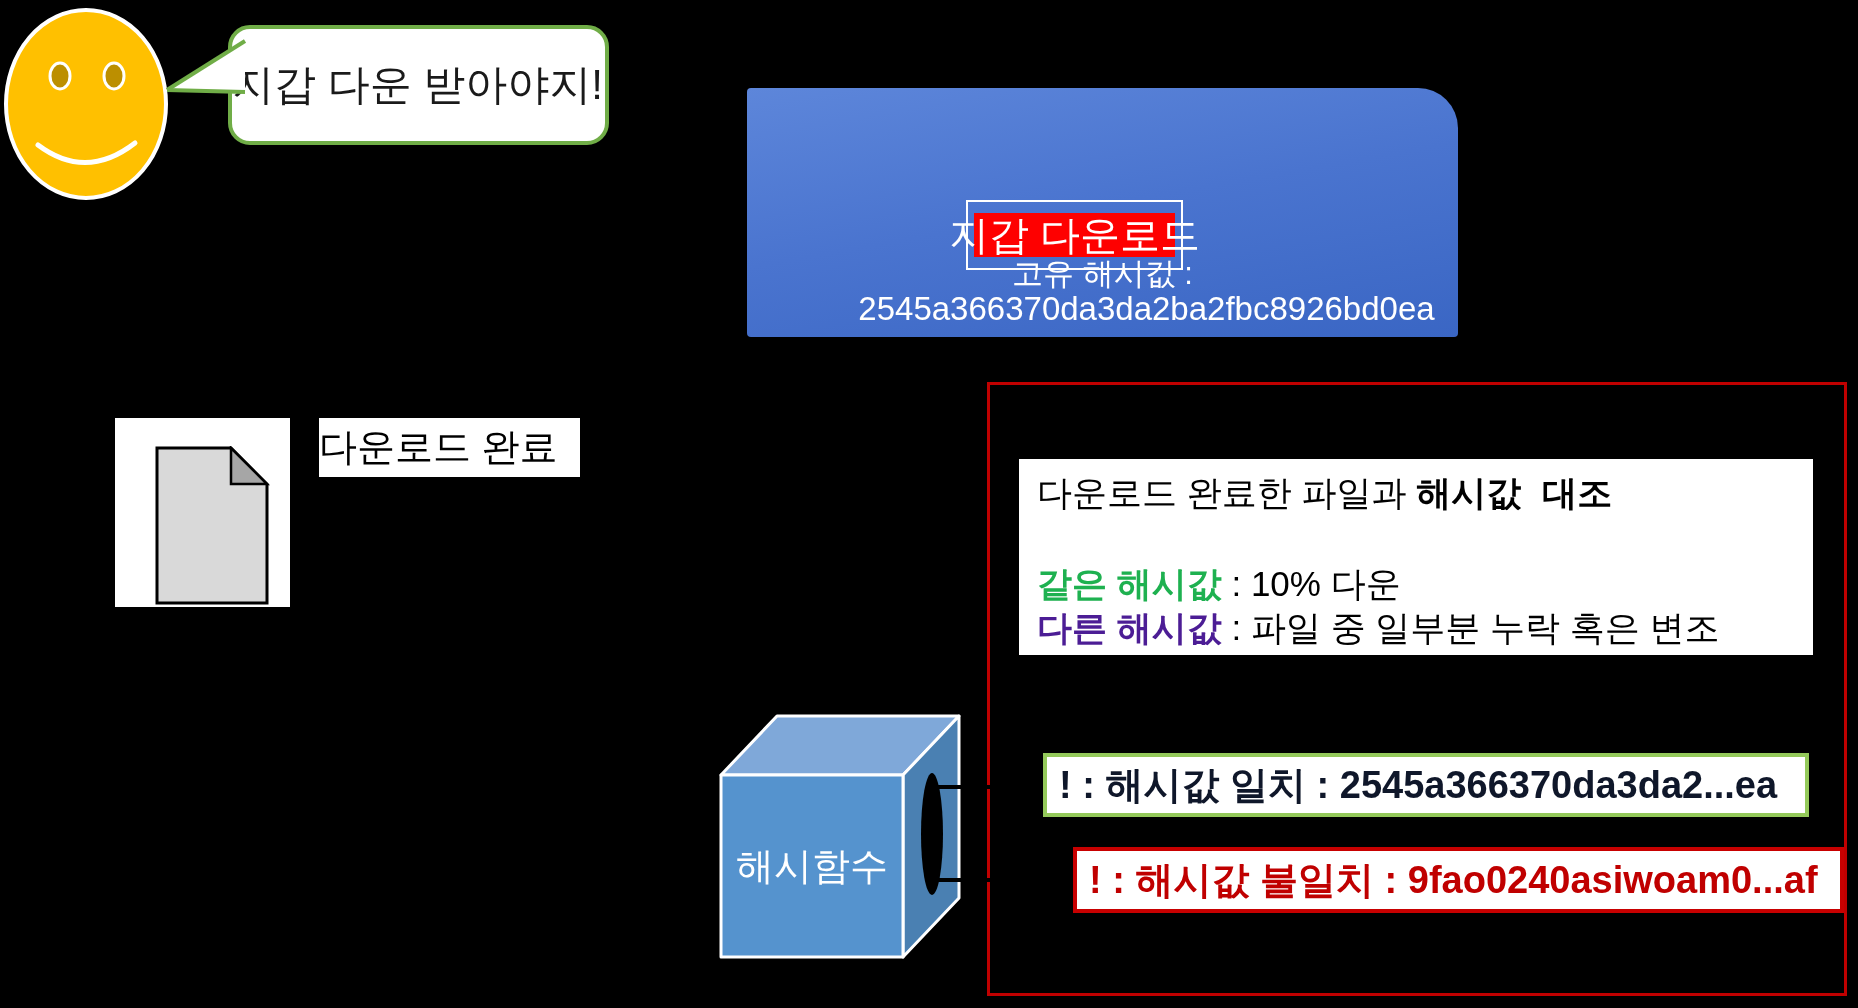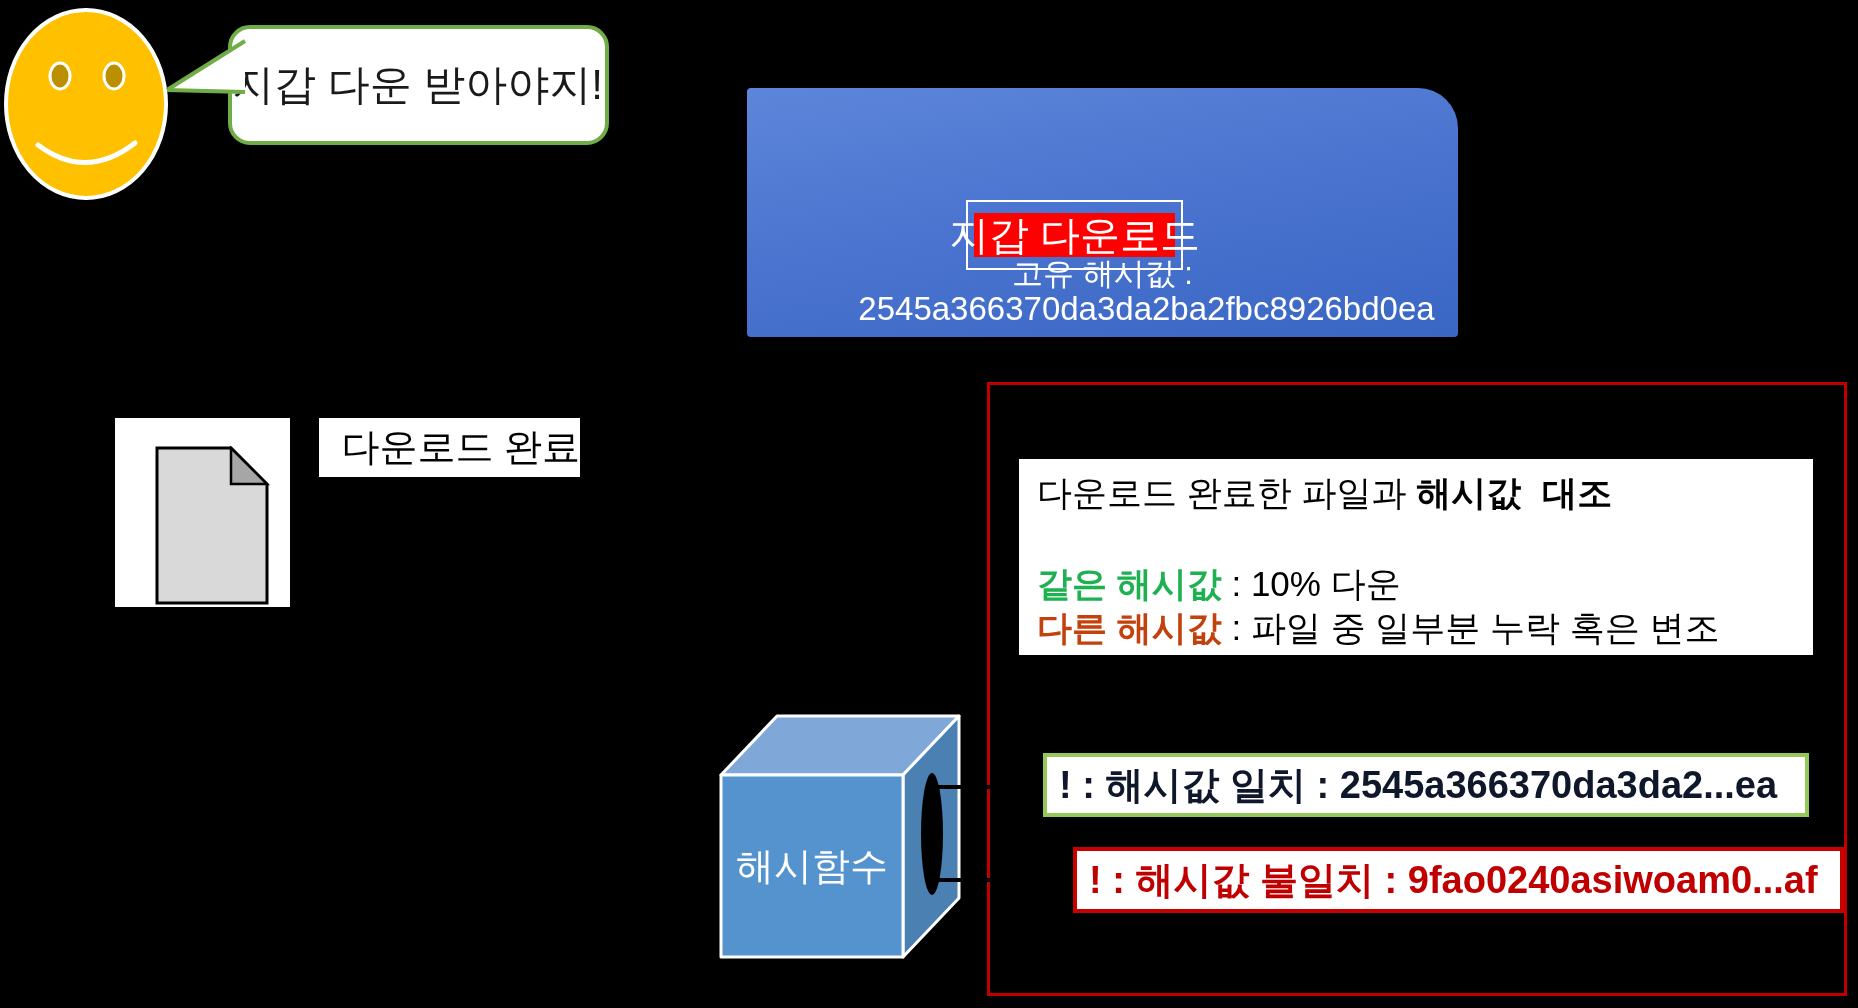--- a/index.html
+++ b/index.html
@@ -21,29 +21,29 @@
   #btn-frame{left:219px;top:68px;width:217px;height:70px;border:2px solid #fff;margin-top:44px;}
   #wallet-download-button{position:absolute;left:6px;top:11px;right:6px;bottom:11px;background:#FE0000;
     display:flex;align-items:center;justify-content:center;font-size:40px;color:#fff;white-space:nowrap;cursor:pointer;}
   #hash-caption{left:0;top:165px;width:100%;text-align:center;font-size:31px;}
   #hash-value{left:0;top:202px;width:100%;text-align:center;font-size:33px;white-space:nowrap;margin-left:44px;}
 
   
   #file-card{left:115px;top:418px;width:175px;height:189px;background:#fff;}
   #document-icon{position:absolute;left:40px;top:28px;}
   #download-complete-label{left:319px;top:418px;width:261px;height:59px;background:#fff;color:#000;
-    display:flex;align-items:center;justify-content:flex-end;font-size:38px;white-space:nowrap;}
+    display:flex;align-items:center;justify-content:flex-start;font-size:38px;white-space:nowrap;}
 
   
   #verification-panel{left:987px;top:382px;width:860px;height:614px;border:3px solid #C00000;z-index:1;}
   #hash-comparison-info{left:1019px;top:459px;width:794px;height:196px;background:#fff;color:#000;
     padding:12px 0 0 18px;font-size:35px;line-height:44px;white-space:nowrap;overflow:hidden;z-index:2;}
   .bold{font-weight:bold;font-family:Liberation Mono, monospace;}
   .green-text{color:#1EB150;font-weight:bold;}
-  .red-text{color:#c2410c;font-weight:bold;}
+  .red-text{color:#4c1d95;font-weight:bold;}
 
   
   #hash-function-cube{left:715px;top:705px;width:260px;height:260px;z-index:2;}
   #hash-function-label{left:721px;top:779px;width:182px;height:174px;display:flex;align-items:center;
     justify-content:center;color:#fff;font-size:38px;white-space:nowrap;z-index:3;}
   .connector{background:#000;height:4px;width:72px;left:933px;z-index:6;}
   #connector-line-top{top:785px;}
   #connector-line-bottom{top:878px;}
 
   

